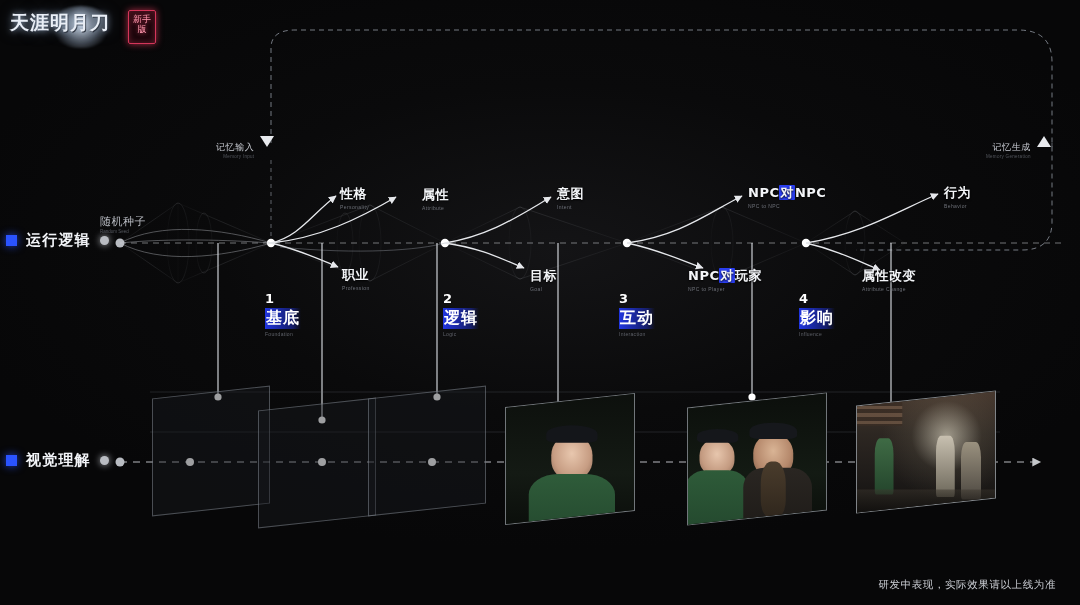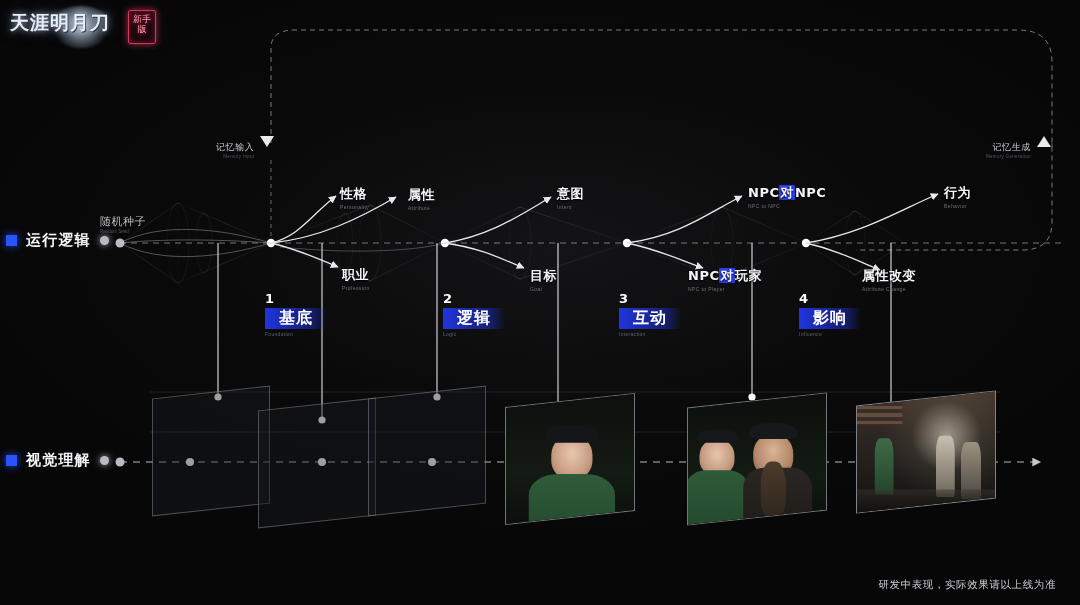--- a/index.html
+++ b/index.html
@@ -63,21 +63,21 @@
   .tag { position:absolute; white-space:nowrap; }
   .tag .cn { font-size:13px; font-weight:700; color:#f3f5f8; font-family:"DejaVu Sans", sans-serif; letter-spacing:.5px; text-shadow:0 1px 2px #000; }
   .tag .en { display:block; font-size:5px; color:#6d7078; letter-spacing:.4px; margin-top:1px; font-family:"Liberation Sans", sans-serif; }
   .tag .hl { background:#2a3ef0; padding:0 1px; border-radius:1px; }
 
   
   .stage-block { position:absolute; }
   .stage-num { font-size:13px; font-weight:700; color:#ffffff; font-family:"DejaVu Sans", sans-serif; }
   .stage-cn { font-size:16px; font-weight:700; color:#ffffff; font-family:"DejaVu Sans", sans-serif;
               background:linear-gradient(90deg, rgba(33,55,235,.95) 0%, rgba(28,44,190,.5) 78%, rgba(20,30,120,0) 100%);
-              display:inline-block; padding:0 14px; letter-spacing:1px; margin-top:2px; }
+              display:inline-block; padding:0 1px; letter-spacing:1px; margin-top:2px; }
   .stage-en { display:block; font-size:5px; color:#5f626a; margin-top:2px; letter-spacing:.3px; }
 
   
   .mem { position:absolute; display:flex; align-items:flex-start; gap:6px; }
   .mem .txt { text-align:right; }
   .mem .cn { font-size:9px; color:#c7cad1; letter-spacing:.6px; font-family:"DejaVu Sans", sans-serif; }
   .mem .en { display:block; font-size:4.5px; color:#55585f; letter-spacing:.3px; }
   .tri-down { width:0;height:0;border-left:7px solid transparent;border-right:7px solid transparent;border-top:11px solid #e8eaee; }
   .tri-up   { width:0;height:0;border-left:7px solid transparent;border-right:7px solid transparent;border-bottom:11px solid #e8eaee; }
 
@@ -251,21 +251,21 @@
   <div class="seed" style="left:100px; top:211px;">
     <span class="cn">随机种子</span>
     <span class="en">Random Seed</span>
   </div>
 
   <div class="tag" style="left:340px; top:184px;">
     <span class="cn">性格</span>
     <span class="en">Personality</span>
   </div>
 
-  <div class="tag" style="left:408px; top:185px;">
+  <div class="tag" style="left:422px; top:185px;">
     <span class="cn">属性</span>
     <span class="en">Attribute</span>
   </div>
 
   <div class="tag" style="left:342px; top:265px;">
     <span class="cn">职业</span>
     <span class="en">Profession</span>
   </div>
 
   <div class="tag" style="left:557px; top:184px;">

